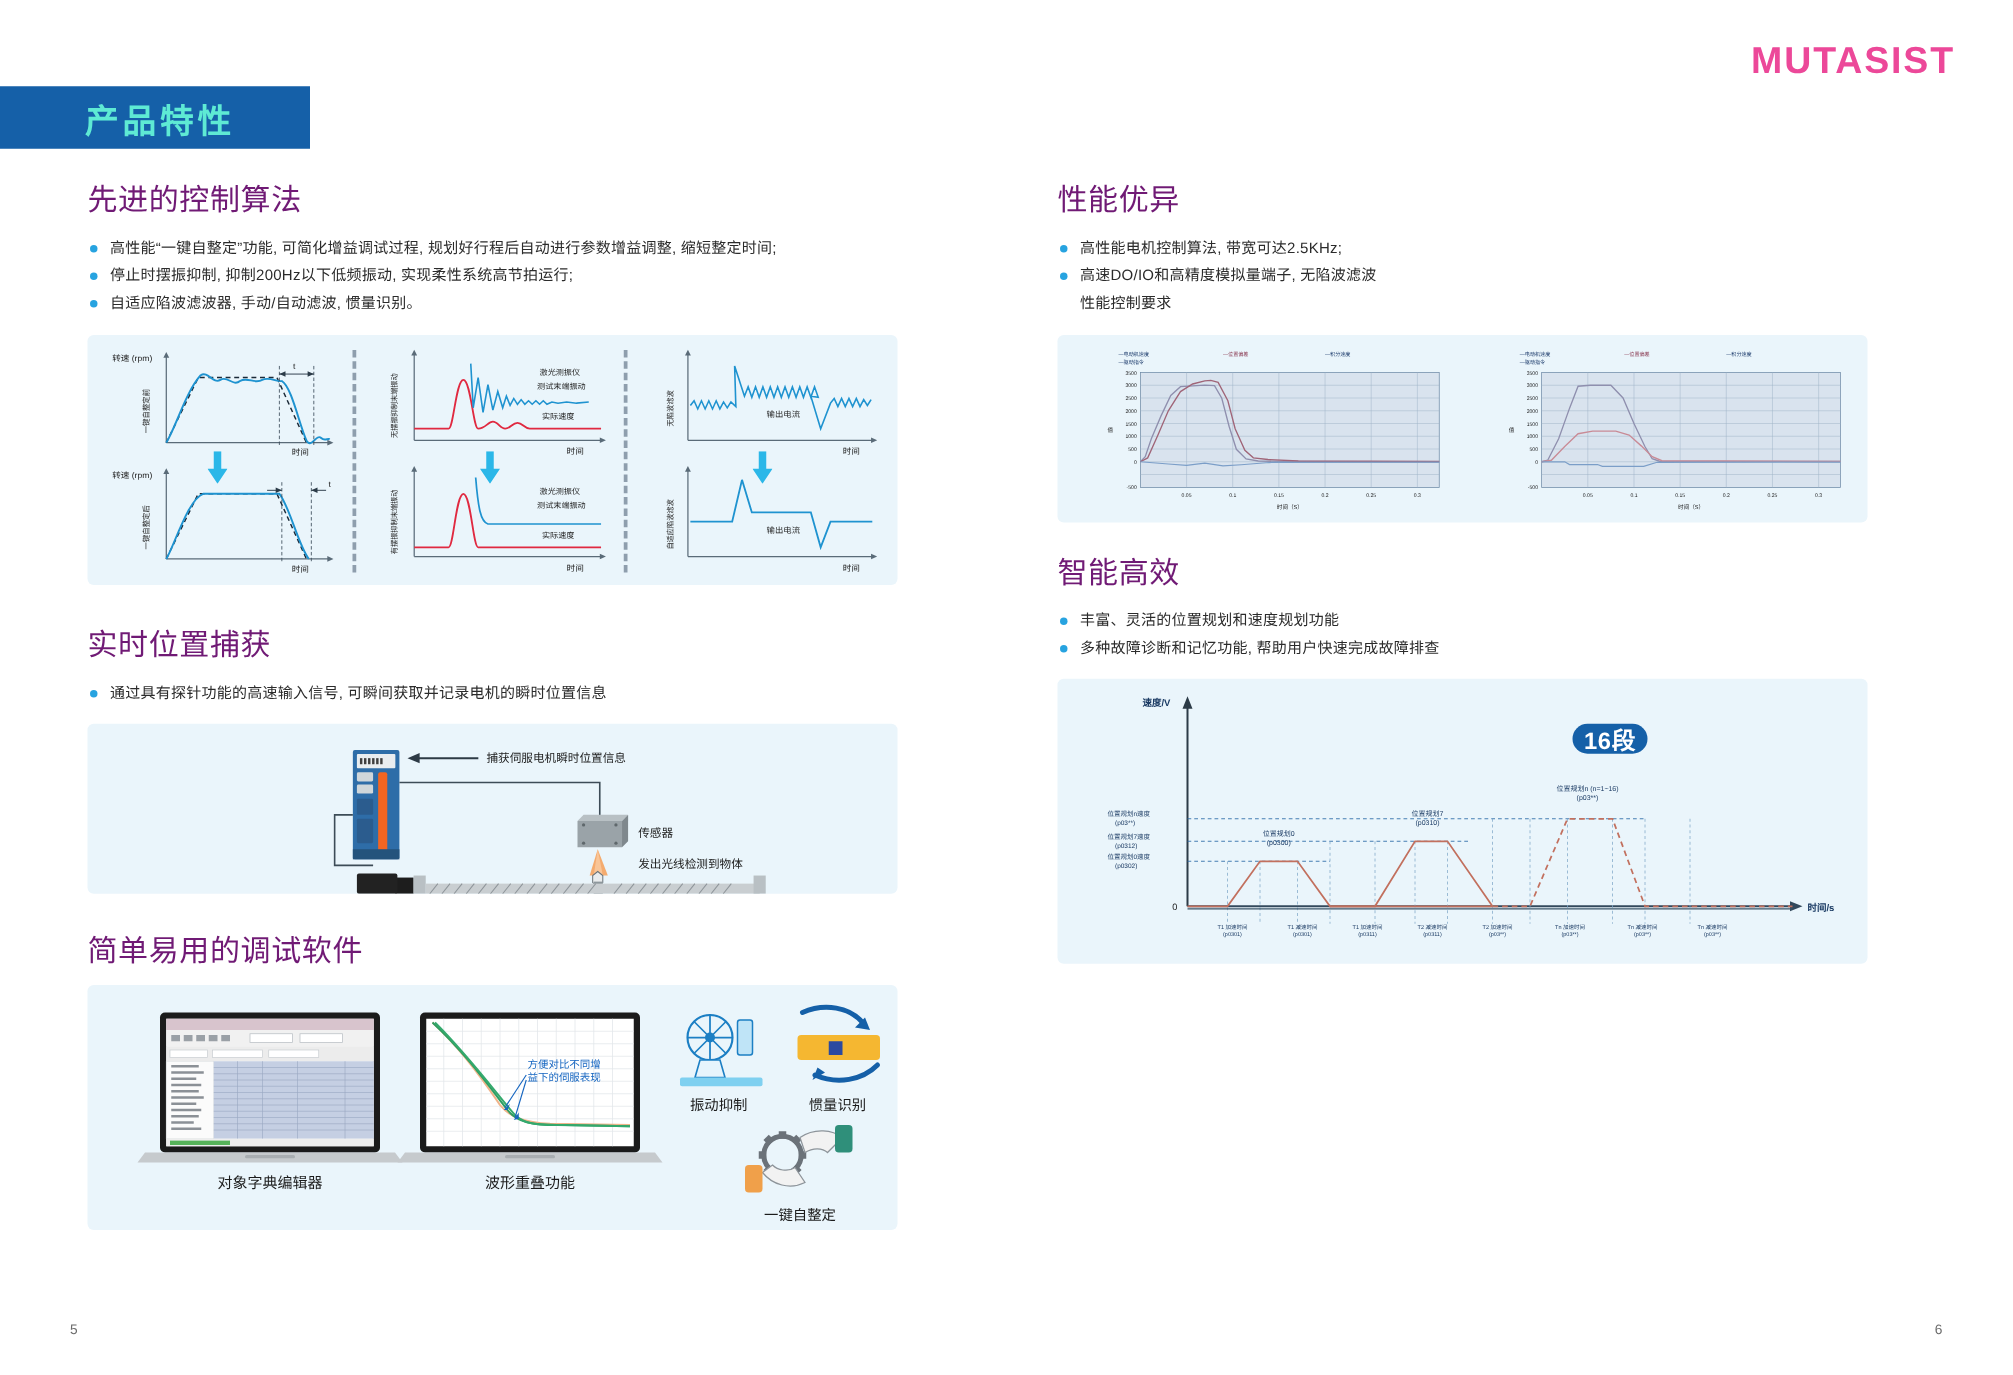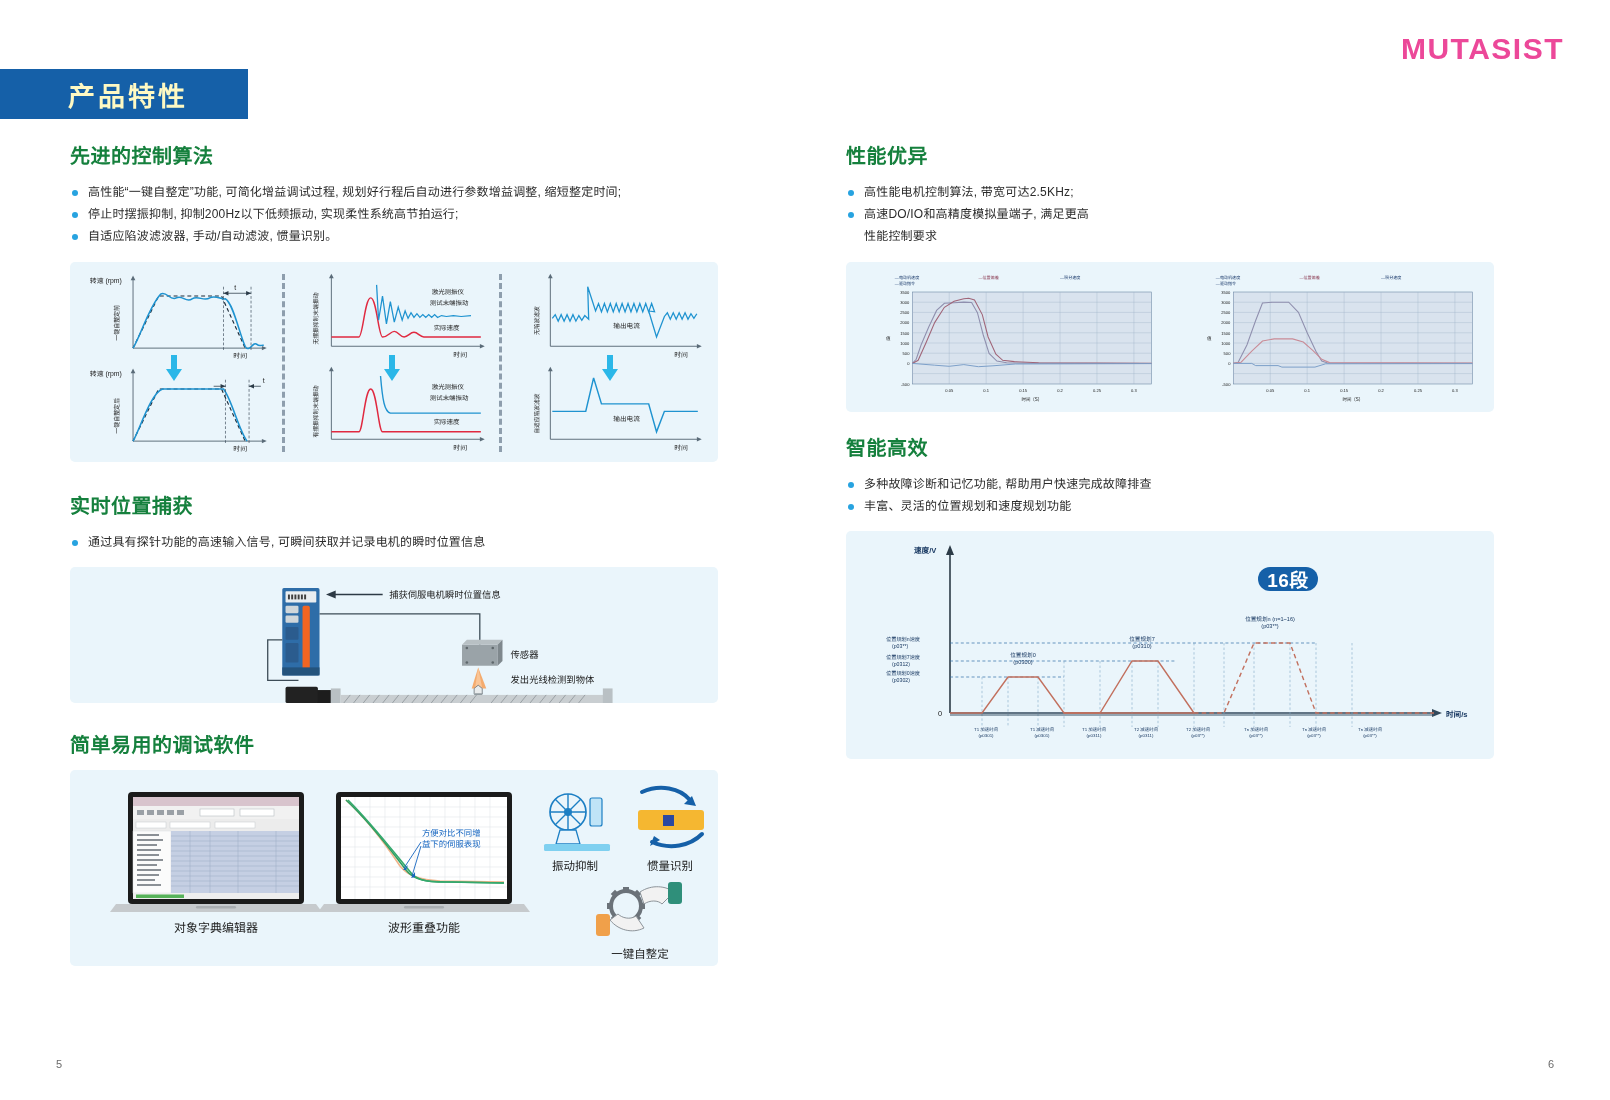--- a/index.html
+++ b/index.html
@@ -17,30 +17,30 @@
     font-size:30px; font-weight:700; letter-spacing:1.5px;
     color:#ec4899;
   }
 
   
   .banner {
     position:absolute; left:0; top:69px; width:248px; height:50px;
     background:#1560a8; display:flex; align-items:center;
   }
   .banner-title {
-    color:#fef9c3; font-size:27px; font-weight:700; letter-spacing:3px;
+    color:#5eead4; font-size:27px; font-weight:700; letter-spacing:3px;
     margin-left:68px;
   }
 
   
   .col-left  { position:absolute; left:70px;  top:140px; width:648px; }
   .col-right { position:absolute; left:846px; top:140px; width:648px; }
 
   h2.sec {
-    color:#15803d; font-size:20px; font-weight:700; letter-spacing:.5px;
+    color:#701a75; font-size:24px; font-weight:400; letter-spacing:.5px;
     margin-bottom:12px;
   }
   ul.bullets { list-style:none; margin-bottom:14px; }
   ul.bullets li {
     position:relative; padding-left:18px;
     font-size:12px; color:#2b2b2b; line-height:1.85;
     letter-spacing:.2px;
   }
   ul.bullets li::before {
     content:""; position:absolute; left:2px; top:9px;
@@ -461,21 +461,21 @@
         <text x="570" y="188" font-size="11.5" fill="#1c1c1c" text-anchor="middle">一键自整定</text>
       </svg>
     </div>
   </div>
 
   <div class="col-right">
 
     <h2 class="sec">性能优异</h2>
     <ul class="bullets">
       <li>高性能电机控制算法, 带宽可达2.5KHz;</li>
-      <li>高速DO/IO和高精度模拟量端子, 满足更高</li>
+      <li>高速DO/IO和高精度模拟量端子, 无陷波滤波</li>
       <li class="cont">性能控制要求</li>
     </ul>
 
     <div class="panel fig-perf" style="margin-top:4px;">
 
       <div class="perfchart">
         <svg viewBox="0 0 320 134" preserveAspectRatio="none">
 
           <g font-size="4.2" fill="#1b3a6b">
             <text x="42" y="9">—电动机速度</text>
@@ -579,22 +579,22 @@
           <text x="183" y="131" font-size="4.6" fill="#1a1a1a" text-anchor="middle">时间（S）</text>
           <path d="M60,93.4 L65,92.2 L74,75.0 L83,50.5 L90,33.0 L100,32.2 L117,32.2 L127,42.4 L136,62.8 L145,81.2 L151,91.0 L157,93.0 L306,93.2" fill="none" stroke="#8f8fae" stroke-width="1.1"></path>
           <path d="M60,93.4 L68,92.2 L79,81.2 L90,71.0 L102,68.9 L121,68.9 L132,72.0 L142,80.7 L151,89.3 L159,92.6 L306,93.1" fill="none" stroke="#c98b96" stroke-width="1.1"></path>
           <path d="M60,93.4 L79,93.4 L83,95.6 L106,95.6 L110,97.1 L144,97.1 L155,93.8 L306,93.6" fill="none" stroke="#7b9ec8" stroke-width="1"></path>
         </svg>
       </div>
     </div>
 
     <h2 class="sec" style="margin-top:20px;">智能高效</h2>
     <ul class="bullets">
+      <li>丰富、灵活的位置规划和速度规划功能</li>
       <li>多种故障诊断和记忆功能, 帮助用户快速完成故障排查</li>
-      <li>丰富、灵活的位置规划和速度规划功能</li>
     </ul>
 
     <div class="panel fig-seg" style="margin-top:6px;">
       <div class="seg-badge">16段</div>
       <svg viewBox="0 0 648 228" style="display:block;width:100%;height:100%;">
 
         <line x1="104" y1="22" x2="104" y2="182" stroke="#2c3b47" stroke-width="1.6"></line>
         <polygon points="104,14 100,24 108,24" fill="#2c3b47"></polygon>
         <text x="68" y="22" font-size="7.6" fill="#1a3a63" font-weight="bold">速度/V</text>
 

